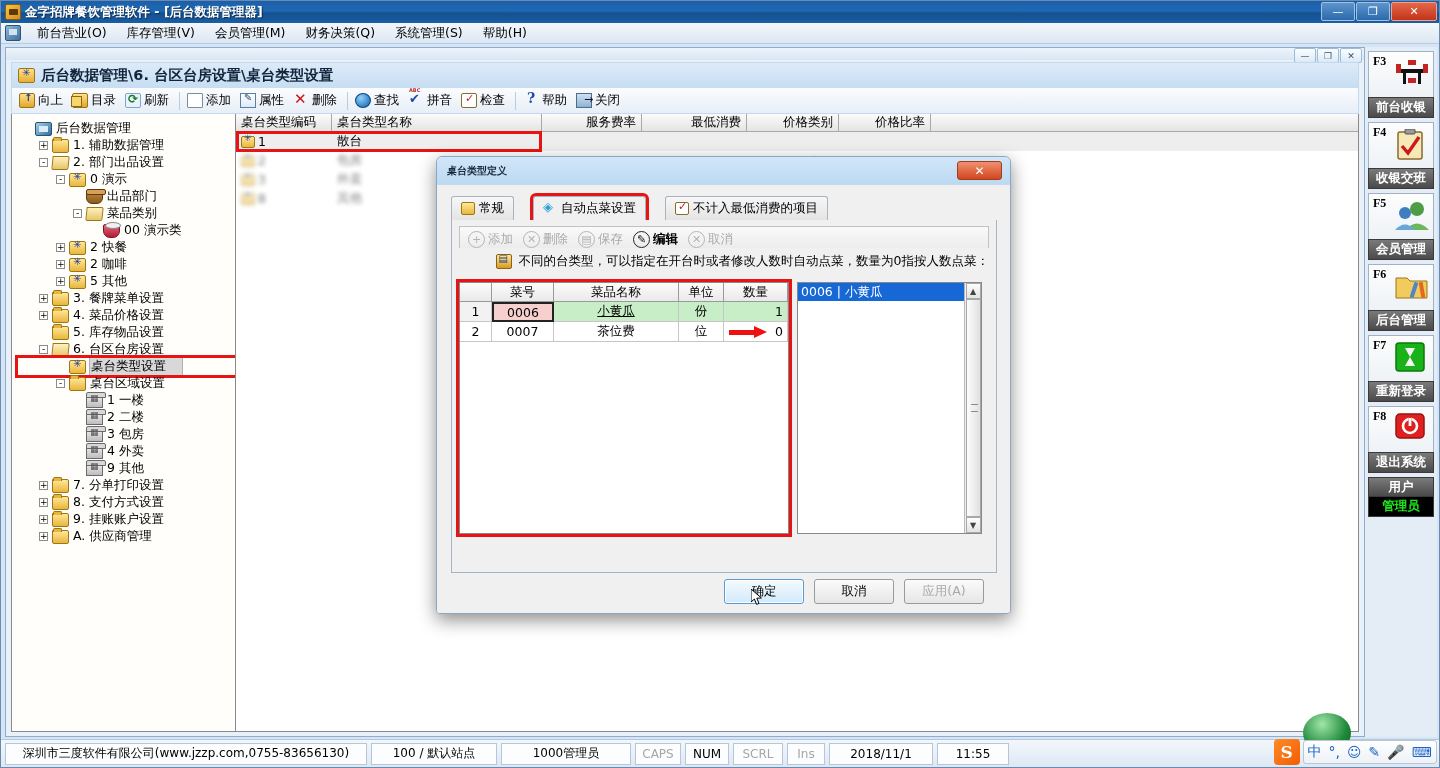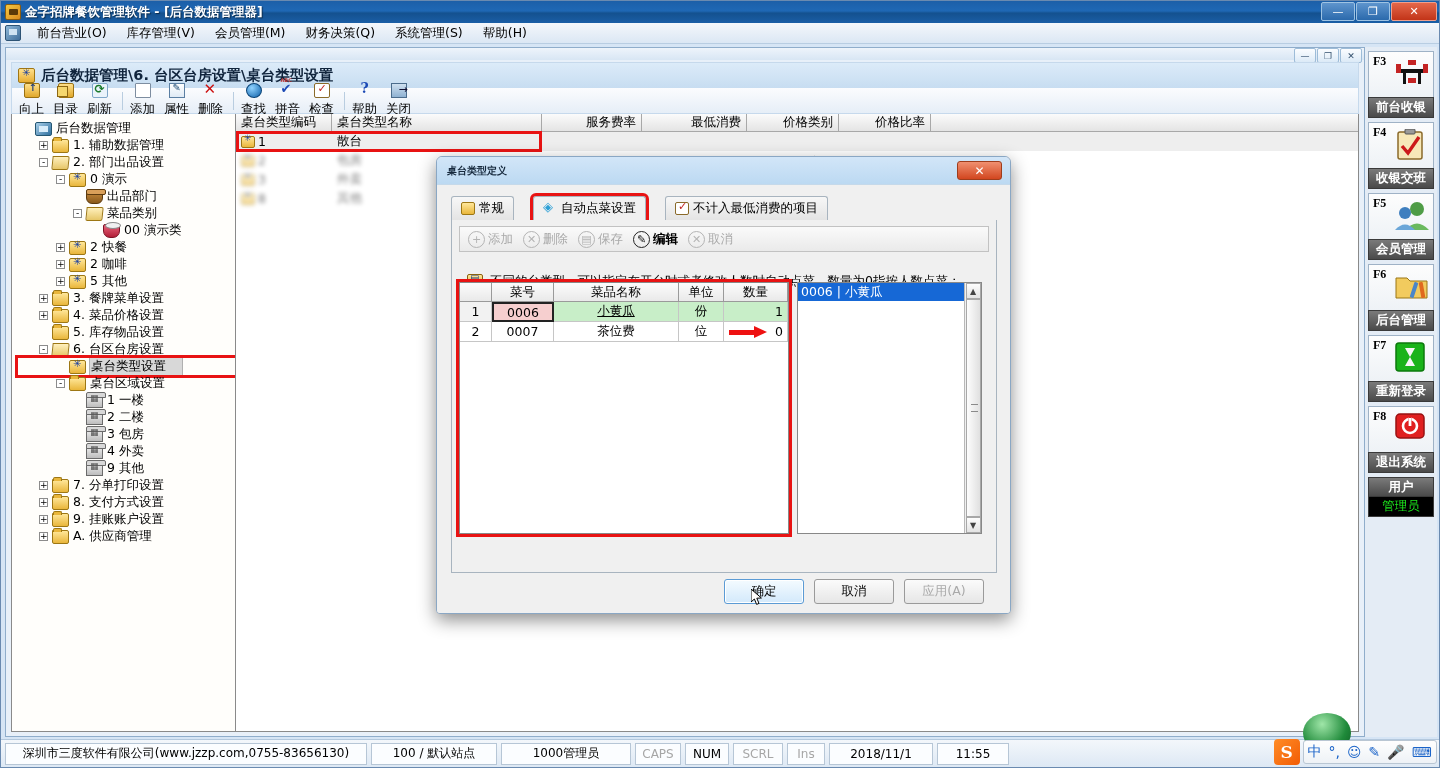--- a/index.html
+++ b/index.html
@@ -101,21 +101,21 @@
 
   
   .toolbar {
     position: absolute; left: 5px; top: 40px; width: 1348px; height: 26px;
     background: linear-gradient(to bottom,#fbfcfe,#e6eef7);
     border: 1px solid #c6d9ec; border-top: none;
     display: flex; align-items: center; padding-left: 4px;
   }
   .tb-btn {
     display: flex; align-items: center; gap: 3px; padding: 2px 6px 2px 3px;
-    font-size: 12.5px; color: #000; cursor: default; white-space: nowrap; flex-direction: column;
+    font-size: 12.5px; color: #000; cursor: default; white-space: nowrap;
   }
   .tb-sep { width: 1px; height: 18px; background: #b9cde0; margin: 0 4px; }
   .ti { width: 16px; height: 15px; flex: none; position: relative; }
   .ti-folderup { background: linear-gradient(to bottom,#ffe08a,#e0a82c); border:1px solid #9a7113; border-radius:2px; }
   .ti-folderup::after{ content:"↑"; position:absolute; left:4px; top:-2px; font-size:10px; color:#24407a; font-weight:bold;}
   .ti-dir { background: linear-gradient(to bottom,#ffe08a,#e0a82c); border:1px solid #9a7113; border-radius:2px;}
   .ti-dir::after{ content:""; position:absolute; left:-2px; top:2px; width:9px; height:9px; background:#f5d76e; border:1px solid #8d6712;}
   .ti-refresh { background:#eaf3fb; border:1px solid #7fa7c9; border-radius:2px;}
   .ti-refresh::after{ content:"⟳"; position:absolute; left:2px; top:-2px; font-size:12px; color:#1b7a2c; font-weight:bold;}
   .ti-page { background:#ffffff; border:1px solid #7d8da0; border-radius:1px;}
@@ -217,21 +217,21 @@
     display: flex; align-items: center; justify-content: center;
     border: 1px solid #3a3a3a; letter-spacing: 0px;
   }
   .user-cap {
     width: 66px; height: 20px; background: linear-gradient(to bottom,#7a7a7a,#4a4a4a);
     color: #fff; font-size: 12.5px; font-weight: bold; display: flex; align-items: center; justify-content: center;
     border: 1px solid #3a3a3a;
   }
   .user-val {
     width: 66px; height: 20px; background: #000; color: #1de81d;
-    font-size: 12.5px; font-weight: normal; display: flex; align-items: center; justify-content: center;
+    font-size: 12.5px; font-weight: bold; display: flex; align-items: center; justify-content: center;
     border: 1px solid #3a3a3a; border-top: none;
   }
 
   
   .statusbar {
     position: absolute; left: 0; bottom: 0; width: 1438px; height: 28px;
     background: linear-gradient(to bottom,#f3f7fb,#dde8f4);
     border-top: 1px solid #b3c8dd;
     display: flex; align-items: center; padding-left: 4px;
   }
@@ -320,23 +320,24 @@
     font-size: 12.5px; color: #a9a9a9;
   }
   .dtb.enabled { color: #000; font-weight: bold; }
   .dtb-ico {
     width: 17px; height: 17px; border-radius: 50%; border: 1.6px solid #b4b4b4;
     display: flex; align-items: center; justify-content: center; font-size: 11px; color: #b4b4b4; flex: none;
   }
   .dtb.enabled .dtb-ico { border-color: #222; color: #222; }
 
   .hint-row {
-    position: absolute; left: 7px; top: 48px; width: 530px; height: 26px;
+    position: absolute; left: 7px; top: 28px; width: 530px; height: 26px;
     display: flex; align-items: center; gap: 7px; padding-left: 8px;
     background: #f0f0f0;
+    justify-content: flex-end;
   }
   .hint-ico { width: 16px; height: 15px; flex: none; background: linear-gradient(to bottom,#ffe79a,#d79b22); border: 1px solid #8a6210; border-radius: 2px; position: relative;}
   .hint-ico::after{ content:"▤"; position:absolute; left:2px; top:-2px; font-size:10px; color:#1d3f86;}
   .hint-text { font-size: 12.5px; color: #000; white-space: nowrap; }
 
   .dgrid-wrap {
     position: absolute; left: 7px; top: 62px; width: 330px; height: 252px;
     background: #fff; border: 1px solid #888;
   }
   .dgrid-header { display: flex; height: 19px; background: linear-gradient(to bottom,#fcfcfc,#e8e8e8); }

